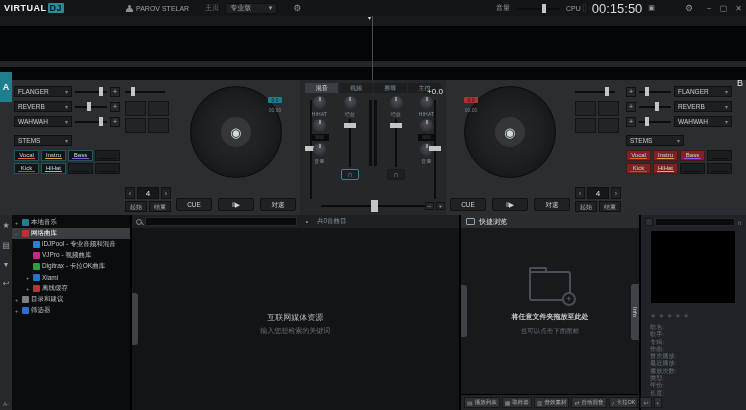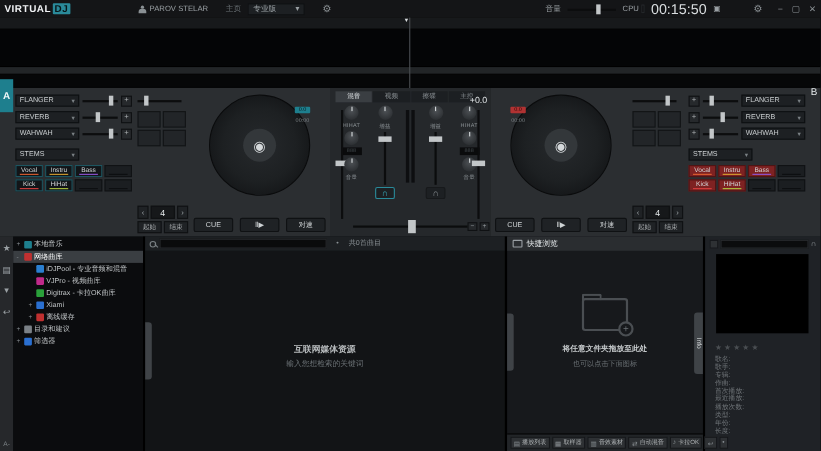--- a/index.html
+++ b/index.html
@@ -123,21 +123,21 @@
 .c-teal{background:#1e7f8e}.c-red{background:#c03030}.c-blue{background:#2a7fd0}
 .c-mag{background:#c02a8a}.c-green{background:#2aa03a}.c-gray{background:#7a8086}.c-blue2{background:#2a6fd0}
 .cpanel{width:330px;display:flex;flex-direction:column;border-left:2px solid #000;background:#131518;position:relative}
 .sbar{height:13px;background:#1d2023;display:flex;align-items:center;gap:3px;padding:0 4px}
 .mag{width:6px;height:6px;border:1.4px solid #7a8084;border-radius:50%;position:relative;flex:0 0 6px}
 .mag::after{content:"";position:absolute;width:4px;height:1.4px;background:#7a8084;right:-3.4px;bottom:-1px;transform:rotate(45deg)}
 .sinput{width:152px;height:9px;background:#0a0b0c;border:1px solid #26292c;color:#c4c8ca;font-size:6.5px;padding:0 2px;outline:none}
 .scount{font-size:6.5px;color:#8a9094;margin-left:6px}
 .cbody{flex:1;position:relative;background:#121416}
 .empty{position:absolute;top:46%;left:0;right:0;text-align:center}
-.et{font-size:8px;color:#b8bcbe;font-weight:bold}
+.et{font-size:8px;color:#b8bcbe;font-weight:normal}
 .es{font-size:7px;color:#6a7074;margin-top:3px}
 .vhandle{position:absolute;left:0;top:50%;transform:translateY(-50%);width:6px;height:52px;background:#3f4347;border-radius:0 3px 3px 0}
 .qpanel{width:180px;display:flex;flex-direction:column;border-left:2px solid #000;background:#17191c;position:relative}
 .qheader{height:13px;background:#2a2d30;display:flex;align-items:center;gap:4px;padding:0 5px;font-size:7px;color:#e4e8ea}
 .qh-ic{width:9px;height:7px;border:1px solid #9aa0a4;border-radius:1px}
 .qbody{flex:1;position:relative}
 .drop{position:absolute;top:26%;left:0;right:0;display:flex;flex-direction:column;align-items:center;gap:5px;text-align:center}
 .folder{width:42px;height:30px;border:2px solid #4a4e52;border-radius:3px;position:relative;margin-bottom:6px}
 .folder::before{content:"";position:absolute;left:-2px;top:-6px;width:14px;height:4px;border:2px solid #4a4e52;border-bottom:none;border-radius:2px 2px 0 0}
 .fplus{position:absolute;right:-7px;bottom:-7px;width:14px;height:14px;border:2px solid #4a4e52;border-radius:50%;background:#17191c;color:#6a7074;font-size:9px;line-height:11px;text-align:center}

